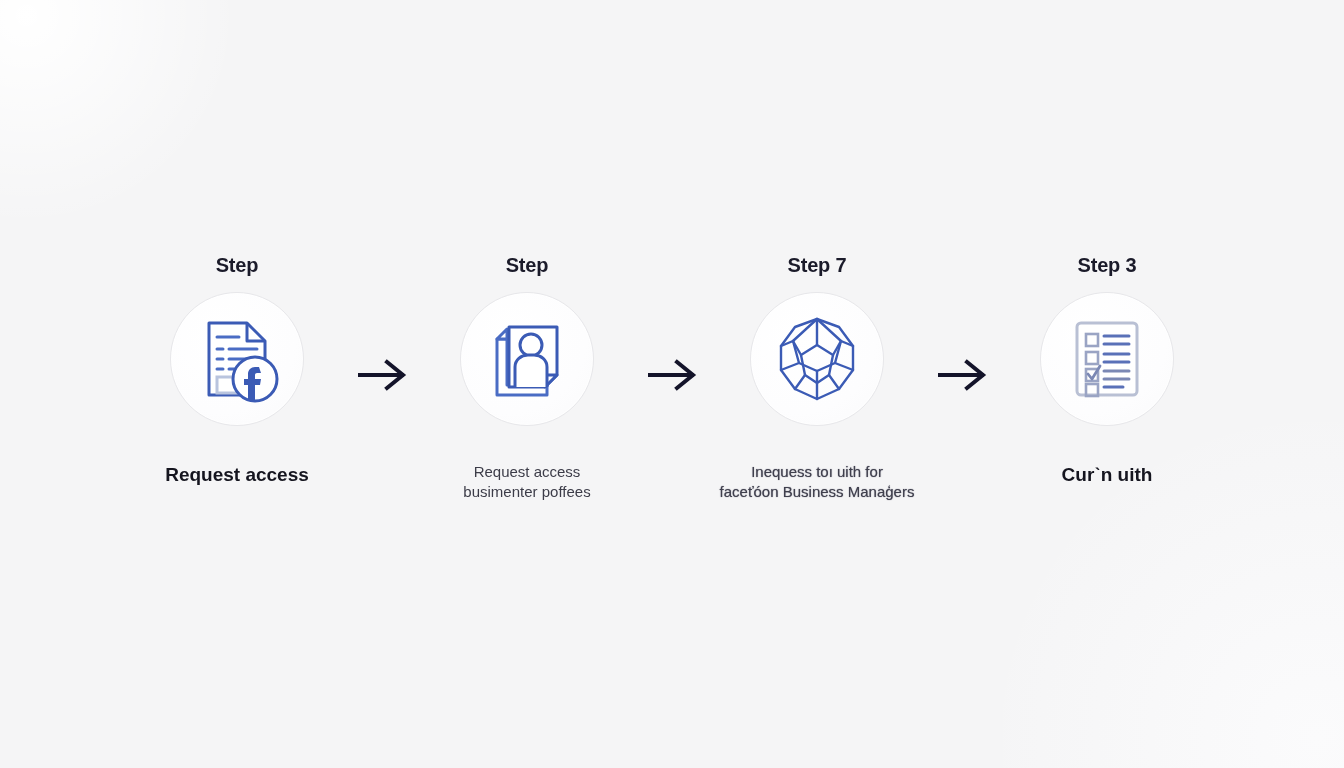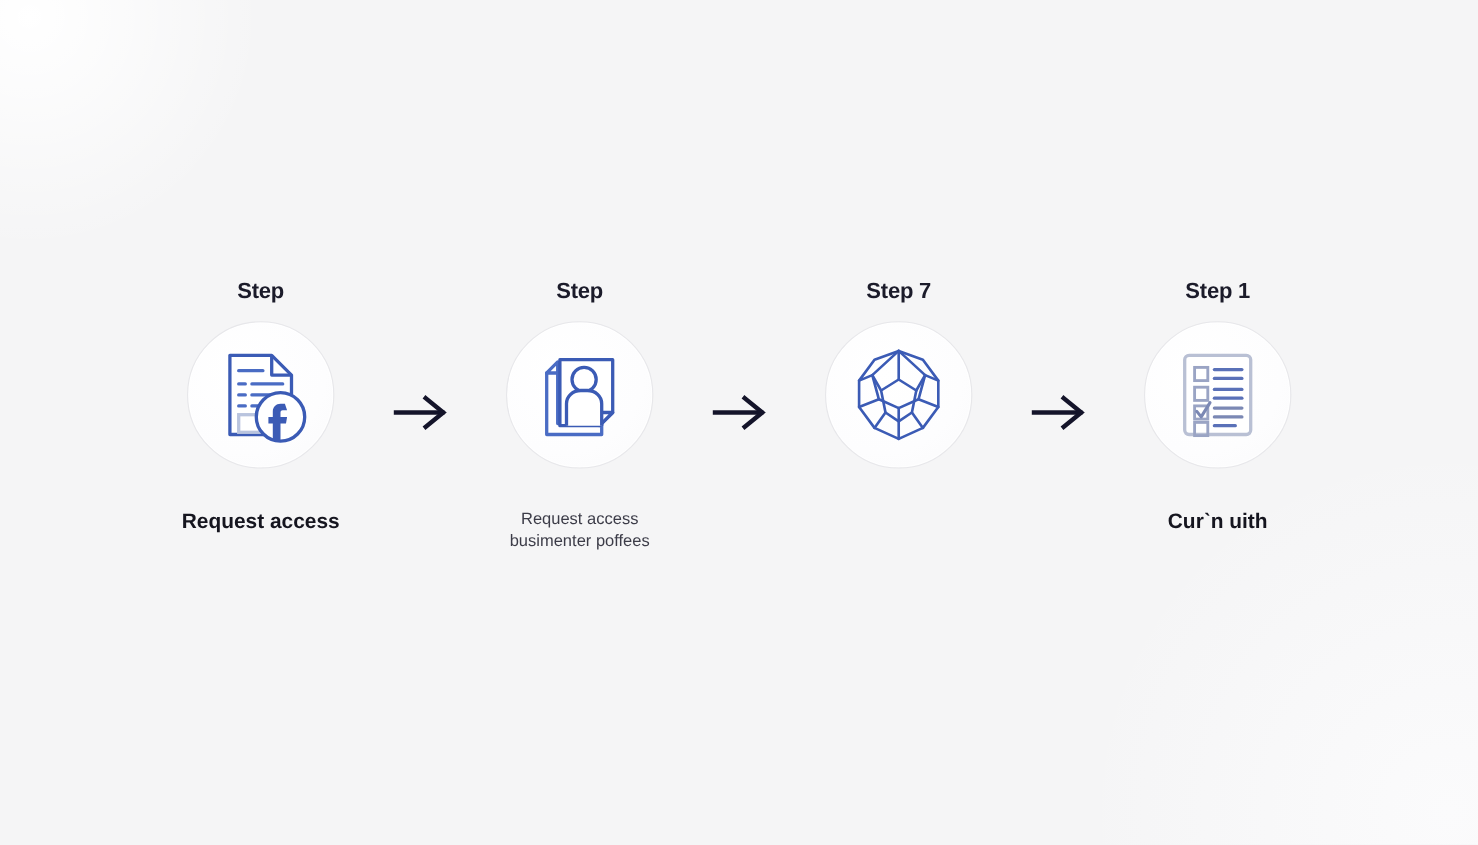--- a/index.html
+++ b/index.html
@@ -211,33 +211,37 @@
               <line x1="48" y1="60" x2="48" y2="88"></line>
               <line x1="60" y1="64" x2="70" y2="78"></line>
               <line x1="36" y1="64" x2="26" y2="78"></line>
               <line x1="64" y1="44" x2="72" y2="30"></line>
               <line x1="32" y1="44" x2="24" y2="30"></line>
             </g>
           </svg>
         </span>
       </div>
 
+      <div class="step-caption">
+        <div class="cap-blur">Inequess toı uith for</div>
+        <div class="cap-blur">faceťóon Business Manaģers</div>
+      </div>
     </div>
 
     <div class="arrow">
       <span>
         <svg width="50" height="34" viewBox="0 0 50 34" fill="none">
           <line x1="3" y1="17" x2="45" y2="17" stroke="#14142a" stroke-width="4" stroke-linecap="square"></line>
           <path d="M30 4 L46 17 L30 30" fill="none" stroke="#14142a" stroke-width="4" stroke-linecap="square" stroke-linejoin="miter"></path>
         </svg>
       </span>
     </div>
 
     <div class="step">
-      <div class="step-title">Step 1</div>
+      <div class="step-title">Step 3</div>
 
       <div class="icon-circle">
         <span>
           <svg width="92" height="92" viewBox="0 0 92 92" fill="none">
             <rect x="16" y="10" width="60" height="72" rx="4" fill="#ffffff" stroke="#b9c0d4" stroke-width="3"></rect>
 
             <rect x="25" y="21" width="12" height="12" fill="none" stroke="#9aa4c4" stroke-width="2.6"></rect>
             <line x1="43" y1="23" x2="68" y2="23" stroke="#5a71b8" stroke-width="3" stroke-linecap="round"></line>
             <line x1="43" y1="31" x2="68" y2="31" stroke="#5a71b8" stroke-width="3" stroke-linecap="round"></line>
 

